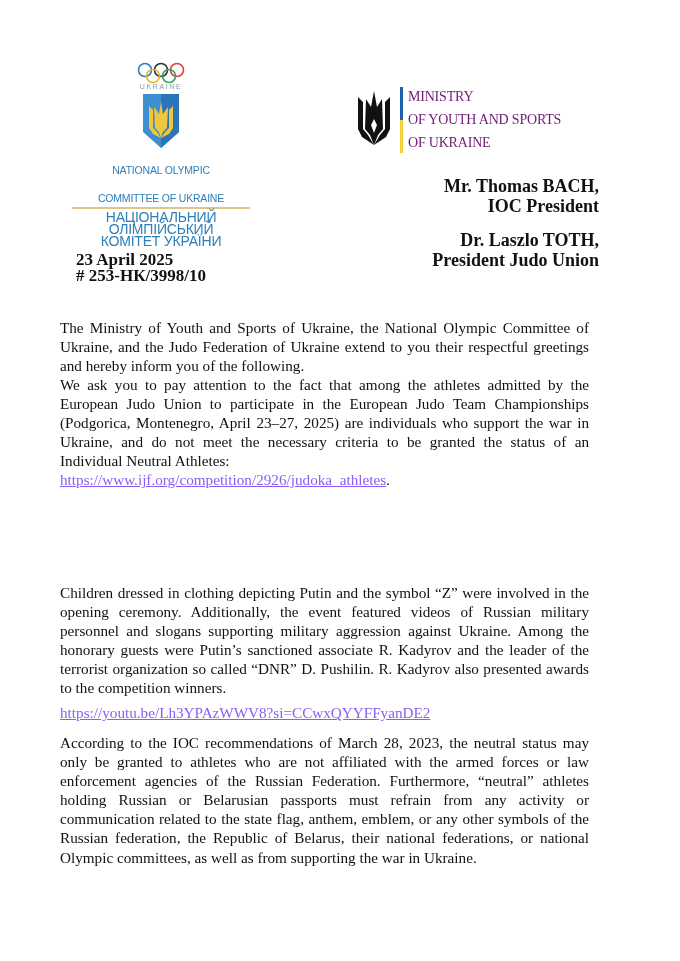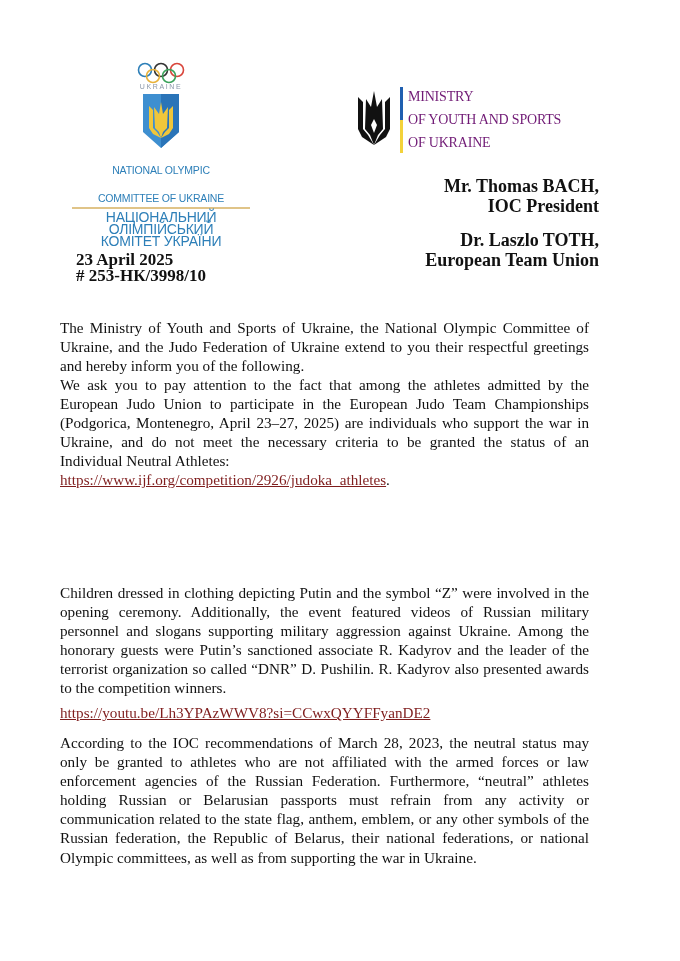--- a/index.html
+++ b/index.html
@@ -23,21 +23,21 @@
 
   
   .addr { position:absolute; right:81px; text-align:right; font-weight:bold; font-size:18px; line-height:20px; }
   .addr1 { top:176px; }
   .addr2 { top:230px; }
 
   .meta { position:absolute; left:76px; top:252px; font-weight:bold; font-size:17px; line-height:16px; }
 
   .body { position:absolute; left:60px; width:529px; font-size:15.2px; line-height:19.1px; text-align:justify; }
   .body p { margin:0; }
-  a.link { color:#7f1d1d; text-decoration:underline; }
+  a.link { color:#8b5cf6; text-decoration:underline; }
   .p1 { top:318px; }
   .p2 { top:375px; }
   .p3 { top:508px; }
   .p4 { top:583px; }
   .p5 { top:703px; }
   .p6 { top:733px; }
 </style>
 </head>
 <body>
 
@@ -80,21 +80,21 @@
       <div>OF UKRAINE</div>
     </div>
   </div>
 
   <div class="addr addr1">
     <div>Mr. Thomas BACH,</div>
     <div>IOC President</div>
   </div>
   <div class="addr addr2">
     <div>Dr. Laszlo TOTH,</div>
-    <div>European Team Union</div>
+    <div>President Judo Union</div>
   </div>
 
   <div class="meta">
     <div>23 April 2025</div>
     <div># 253-НК/3998/10</div>
   </div>
 
   <div class="body p1">
     <p>The Ministry of Youth and Sports of Ukraine, the National Olympic Committee of Ukraine, and the Judo Federation of Ukraine extend to you their respectful greetings and hereby inform you of the following.</p>
   </div>

